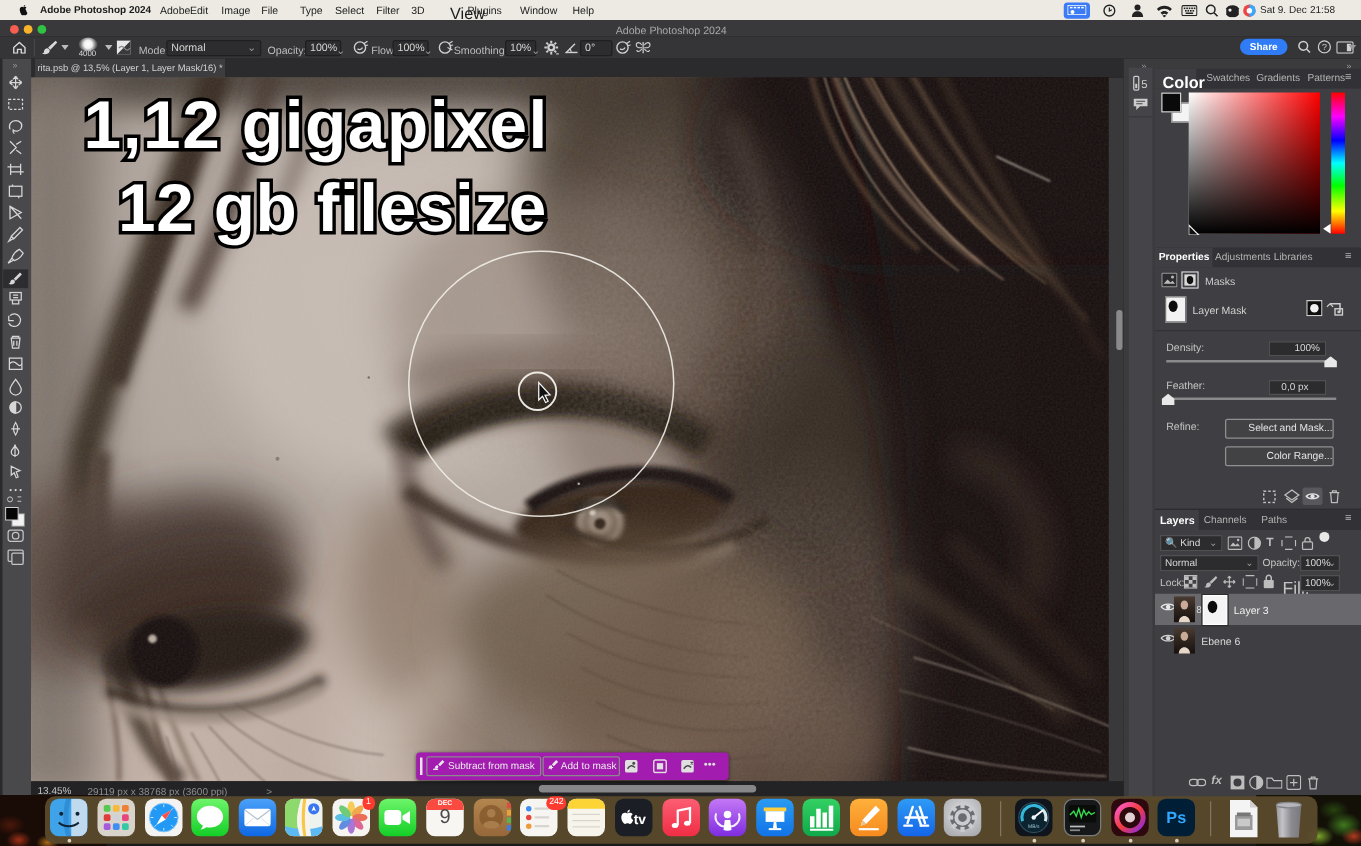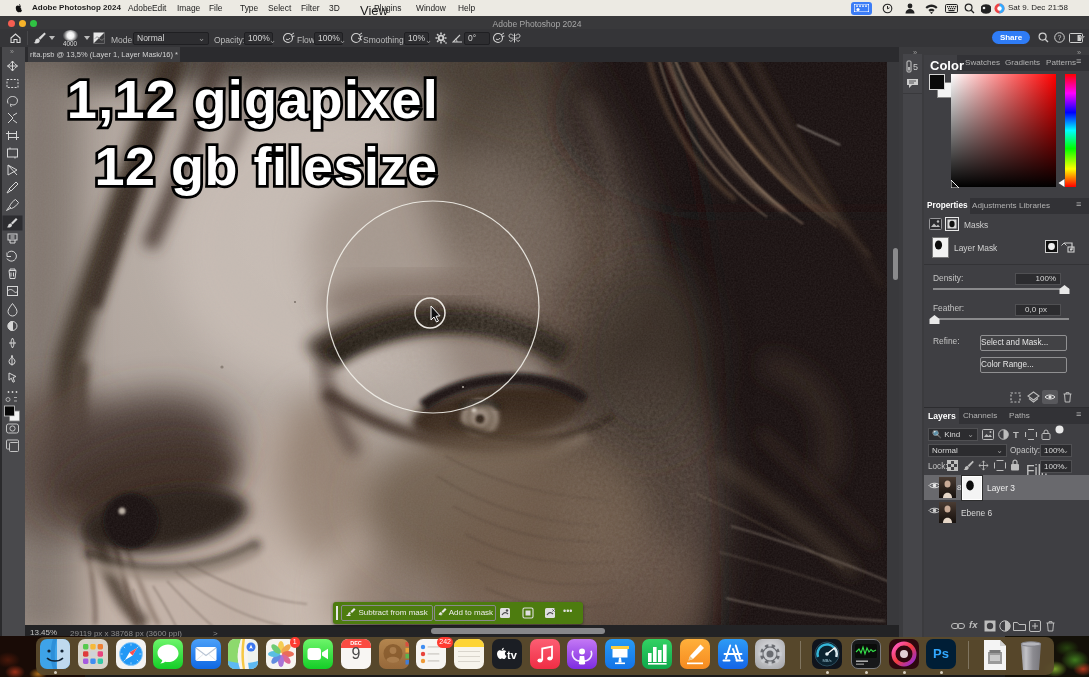--- a/index.html
+++ b/index.html
@@ -26,25 +26,25 @@
   
   #tools{left:0;top:47px;width:25px;height:591px;background:#49494c;}
   
   #canvas{left:25px;top:62px;width:874px;height:563px;}
   
   #status{left:25px;top:625px;width:874px;height:15px;background:#232325;color:#9b9b9b;font-size:8.5px;}
   
   #rcol{left:899px;top:47px;width:190px;height:593px;background:#3b3b3e;}
   .ptxt{position:absolute;color:#c4c4c4;font-size:8.4px;}
   .pbtn{position:absolute;border:1px solid #909092;border-radius:2px;background:#424245;
-        color:#e4e4e4;font-size:8.2px;text-align:left;}
+        color:#e4e4e4;font-size:8.2px;text-align:right;}
   .vbox{position:absolute;background:#2c2c2f;border:1px solid #505053;height:10px;color:#d8d8d8;
         font-size:8px;line-height:10px;}
   
-  #maskbar{left:333px;top:602px;width:250px;height:22px;background:#4d7c0f;border-radius:3px;
+  #maskbar{left:333px;top:602px;width:250px;height:22px;background:#a21caf;border-radius:3px;
            box-shadow:0 1px 3px rgba(0,0,0,.5);}
   .mbtn{position:absolute;top:3px;height:14px;border:1px solid #8a8a8c;border-radius:2px;
         color:#ececec;font-size:8px;line-height:14px;text-align:center;white-space:nowrap;}
   
   #wallL{left:0;top:636px;width:85px;height:41px;background:#170b07;overflow:hidden;}
   #wallR{left:1005px;top:636px;width:84px;height:41px;background:#131008;overflow:hidden;}
   #dock{left:36px;top:637px;width:1018px;height:38px;background:rgba(90,74,44,.95);border-radius:8px;}
   .dicon{position:absolute;top:2px;width:30px;height:30px;border-radius:7px;}
   .badge{position:absolute;background:#ff3b30;color:#fff;border-radius:8px;font-size:7px;
          line-height:10.5px;text-align:center;top:-2px;right:-4px;height:10.5px;min-width:10.5px;padding:0 2px;box-sizing:border-box;}

